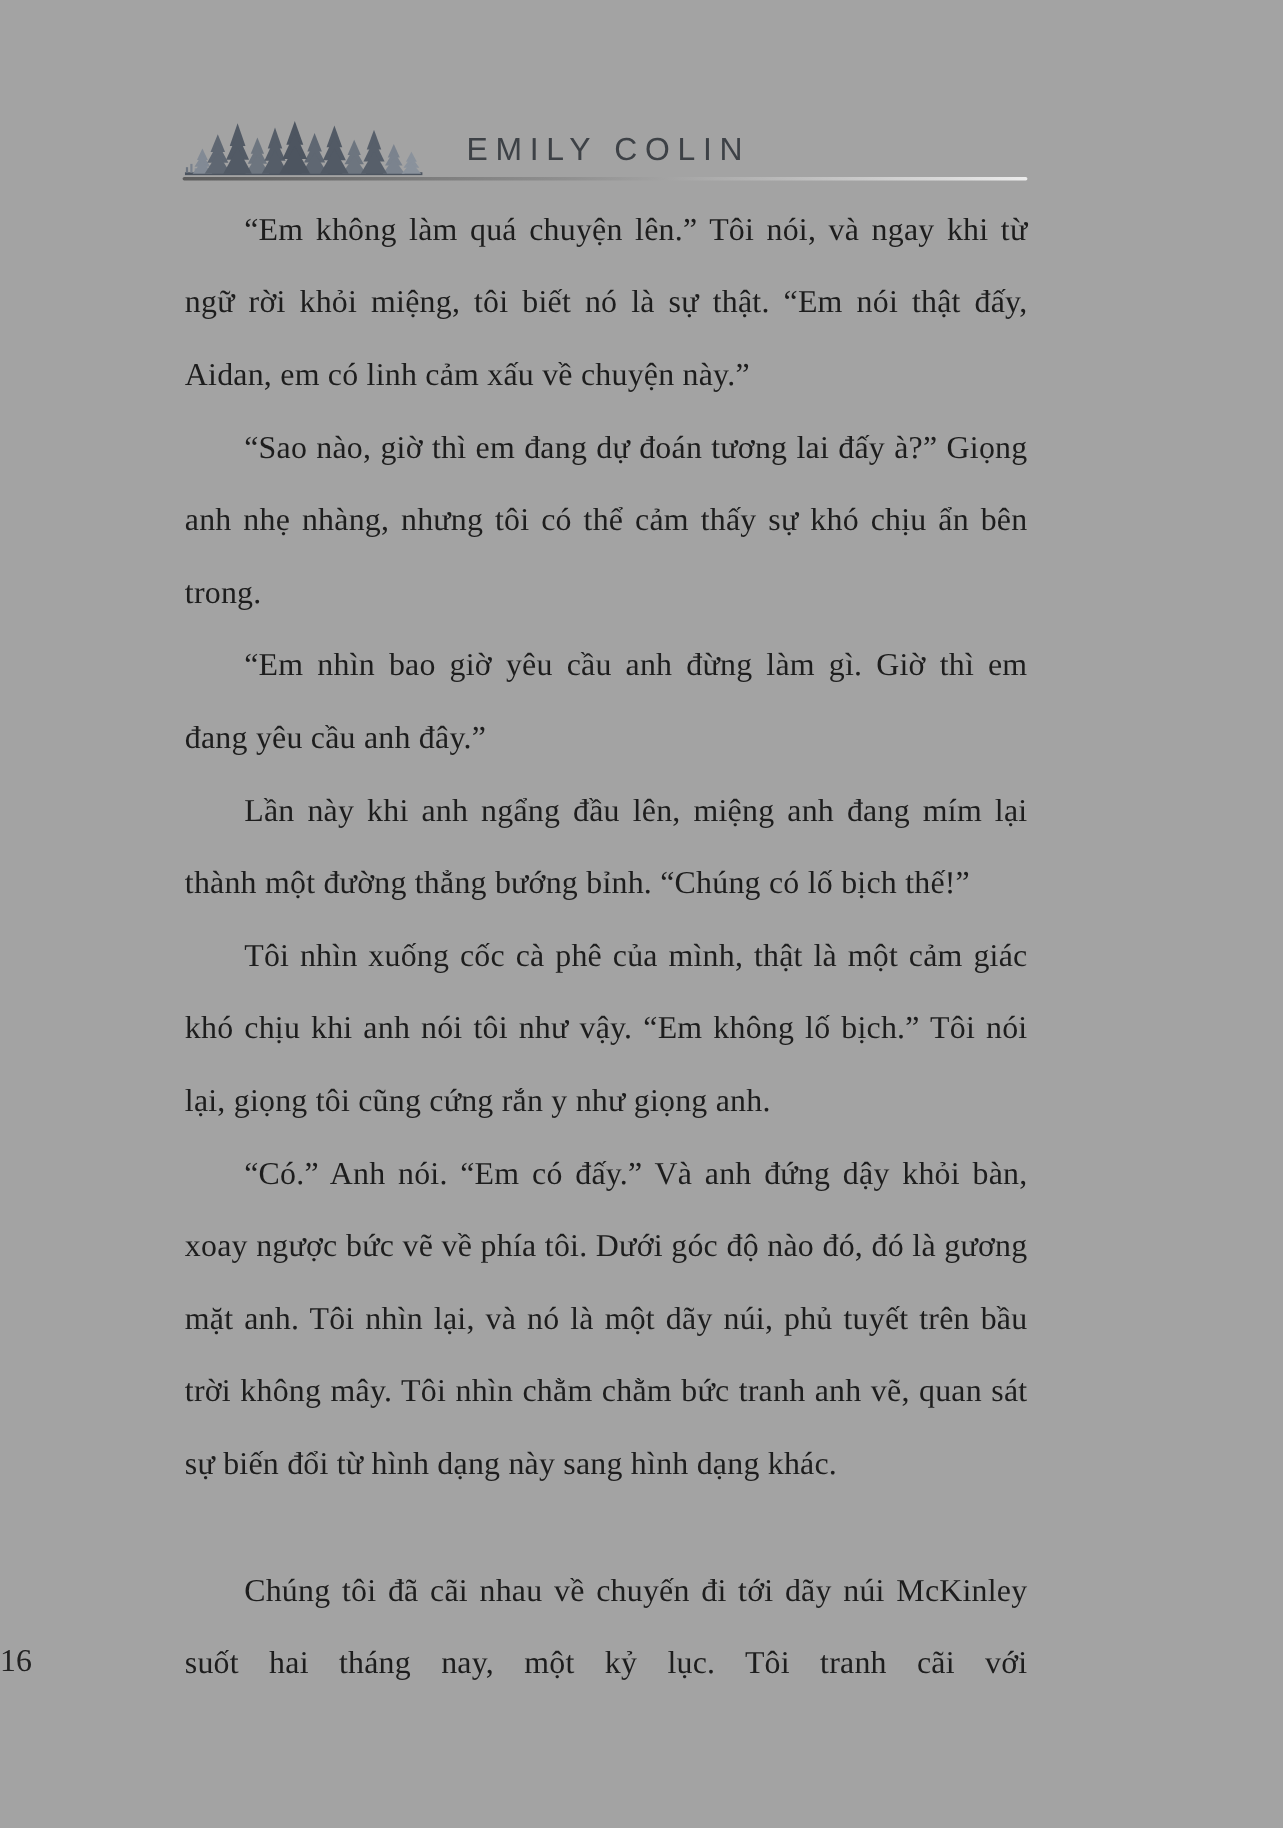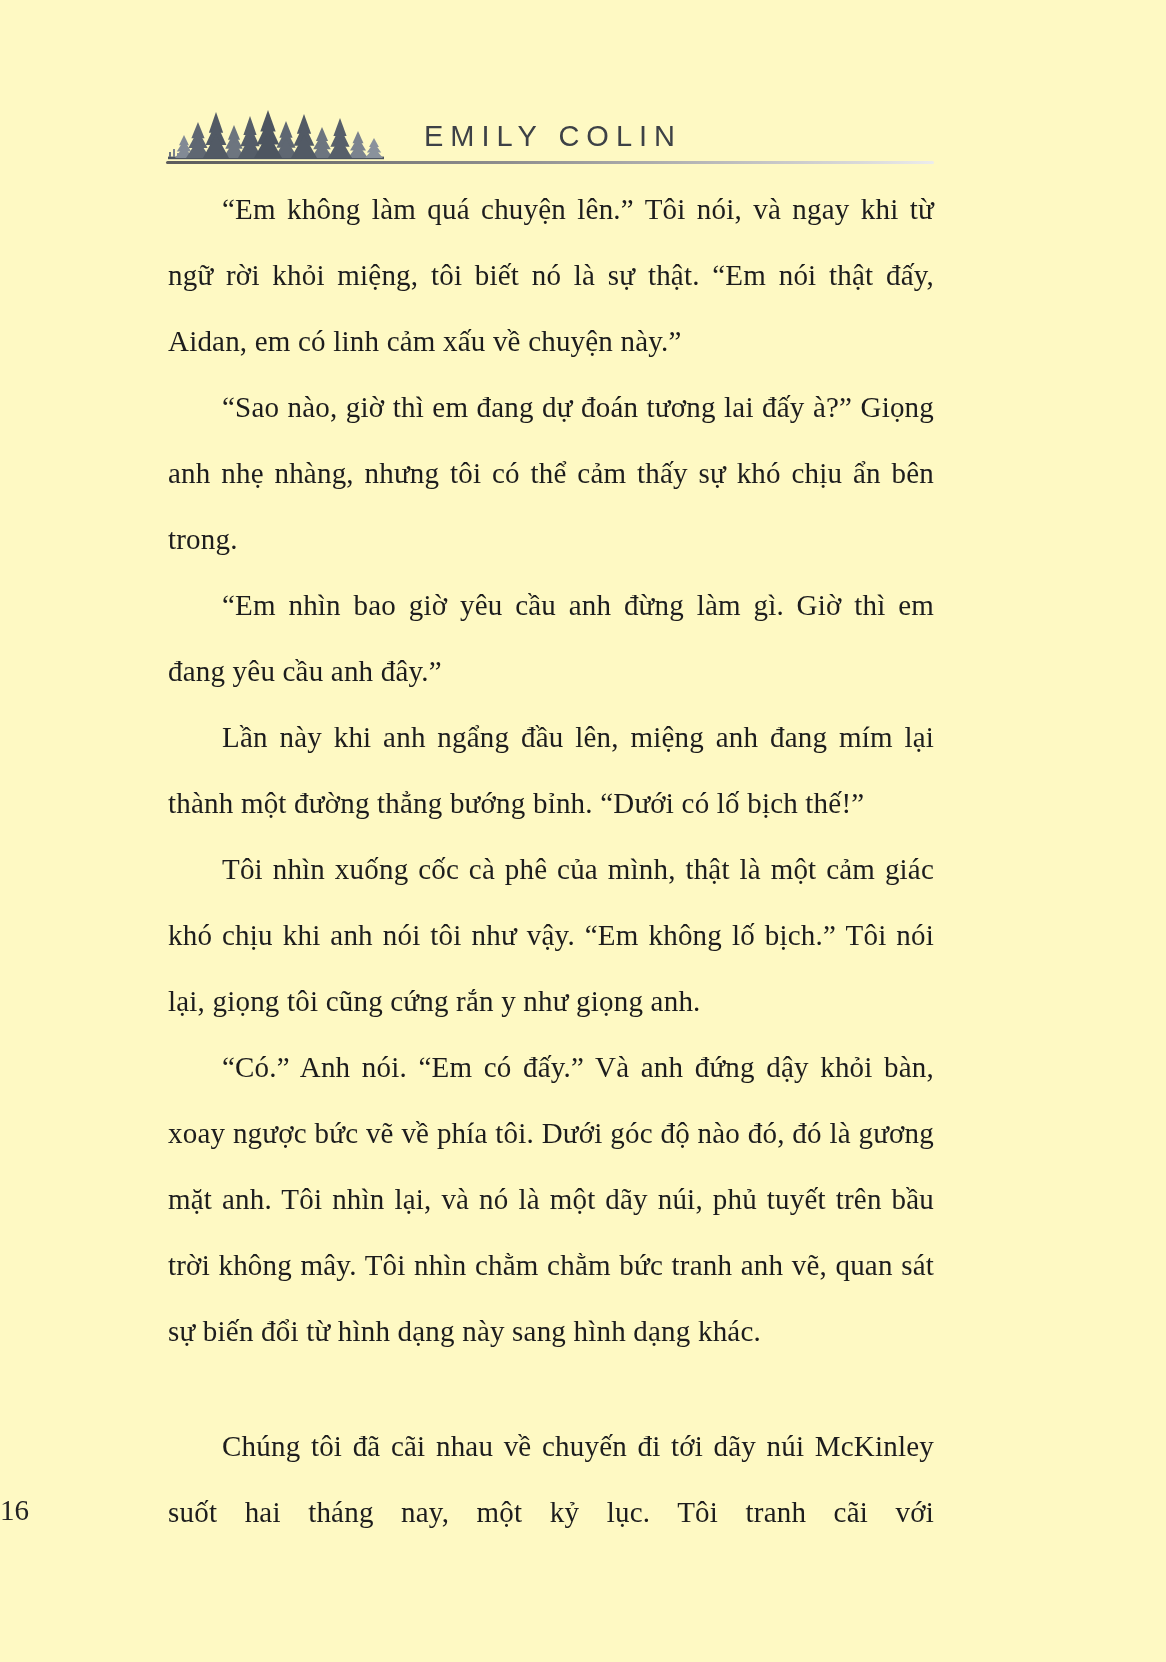--- a/index.html
+++ b/index.html
@@ -1,20 +1,20 @@
 <!DOCTYPE html>
 <html><head>
 <meta charset="utf-8">
 <style>
   html, body { margin: 0; padding: 0; background: #ffffff; }
   .page {
     position: relative;
     width: 1166px;
     height: 1662px;
-    background: #fef9c3;
+    background: #a3a3a3;
     overflow: hidden;
     font-family: "Liberation Serif", serif;
     color: #1d1d1d;
   }
   
   .header {
     position: absolute;
     left: 166px;
     top: 100px;
     width: 768px;
@@ -130,21 +130,21 @@
         </svg>
     </span>
     <span class="author">EMILY COLIN</span>
     <div class="header-rule"></div>
   </div>
 
   <div class="body-text">
     <p>“Em không làm quá chuyện lên.” Tôi nói, và ngay khi từ ngữ rời khỏi miệng, tôi biết nó là sự thật. “Em nói thật đấy, Aidan, em có linh cảm xấu về chuyện này.”</p>
     <p>“Sao nào, giờ thì em đang dự đoán tương lai đấy à?” Giọng anh nhẹ nhàng, nhưng tôi có thể cảm thấy sự khó chịu ẩn bên trong.</p>
     <p>“Em nhìn bao giờ yêu cầu anh đừng làm gì. Giờ thì em đang yêu cầu anh đây.”</p>
-    <p>Lần này khi anh ngẩng đầu lên, miệng anh đang mím lại thành một đường thẳng bướng bỉnh. “Dưới có lố bịch thế!”</p>
+    <p>Lần này khi anh ngẩng đầu lên, miệng anh đang mím lại thành một đường thẳng bướng bỉnh. “Chúng có lố bịch thế!”</p>
     <p>Tôi nhìn xuống cốc cà phê của mình, thật là một cảm giác khó chịu khi anh nói tôi như vậy. “Em không lố bịch.” Tôi nói lại, giọng tôi cũng cứng rắn y như giọng anh.</p>
     <p>“Có.” Anh nói. “Em có đấy.” Và anh đứng dậy khỏi bàn, xoay ngược bức vẽ về phía tôi. Dưới góc độ nào đó, đó là gương mặt anh. Tôi nhìn lại, và nó là một dãy núi, phủ tuyết trên bầu trời không mây. Tôi nhìn chằm chằm bức tranh anh vẽ, quan sát sự biến đổi từ hình dạng này sang hình dạng khác.</p>
     <div class="section-break"></div>
     <p class="continues">Chúng tôi đã cãi nhau về chuyến đi tới dãy núi McKinley suốt hai tháng nay, một kỷ lục. Tôi tranh cãi với</p>
   </div>
 
   <div class="page-number">16</div>
 
 </div>
 

